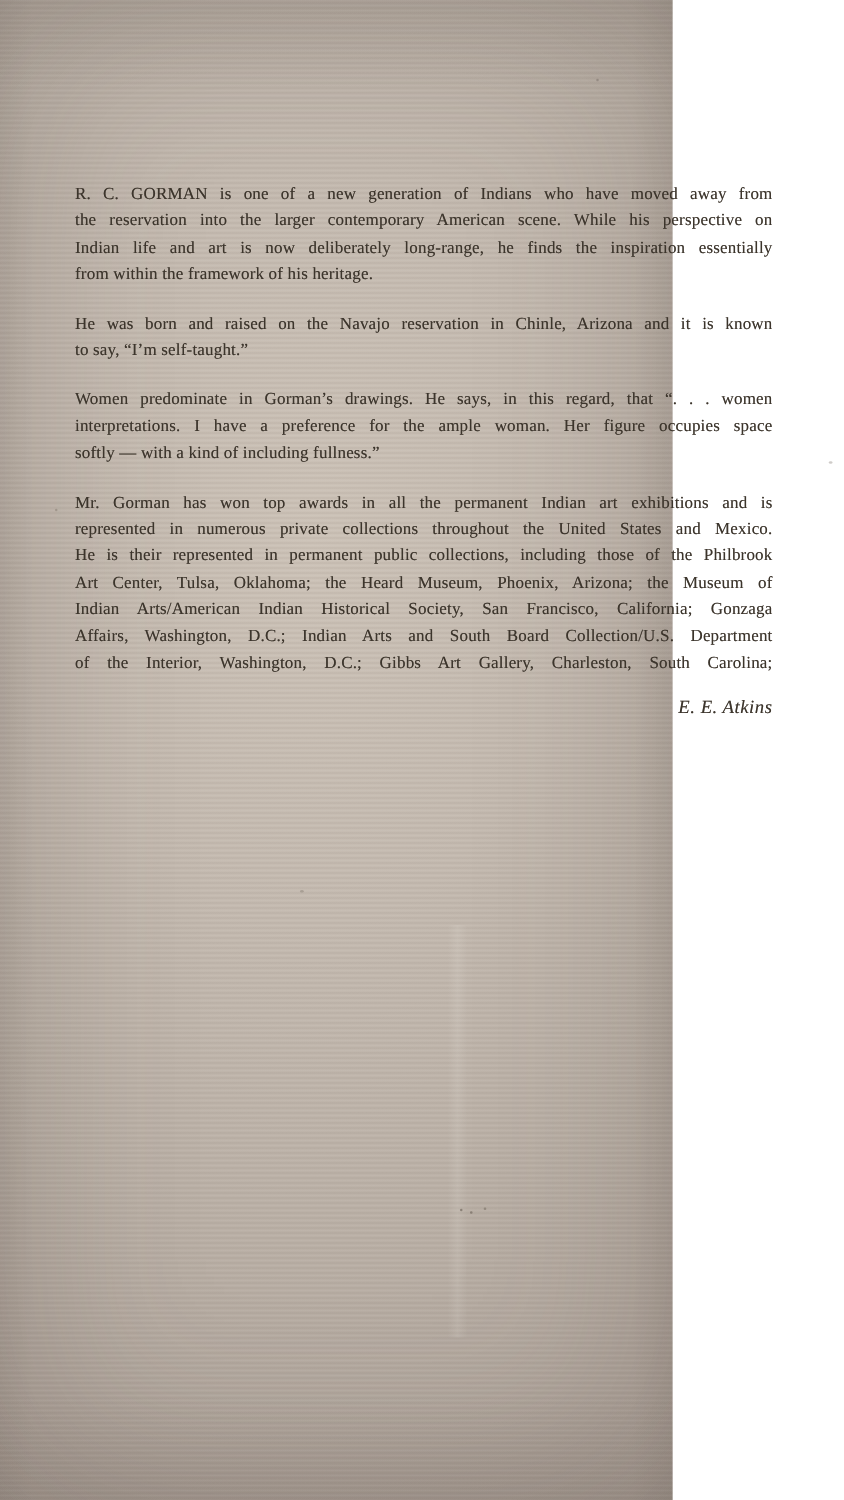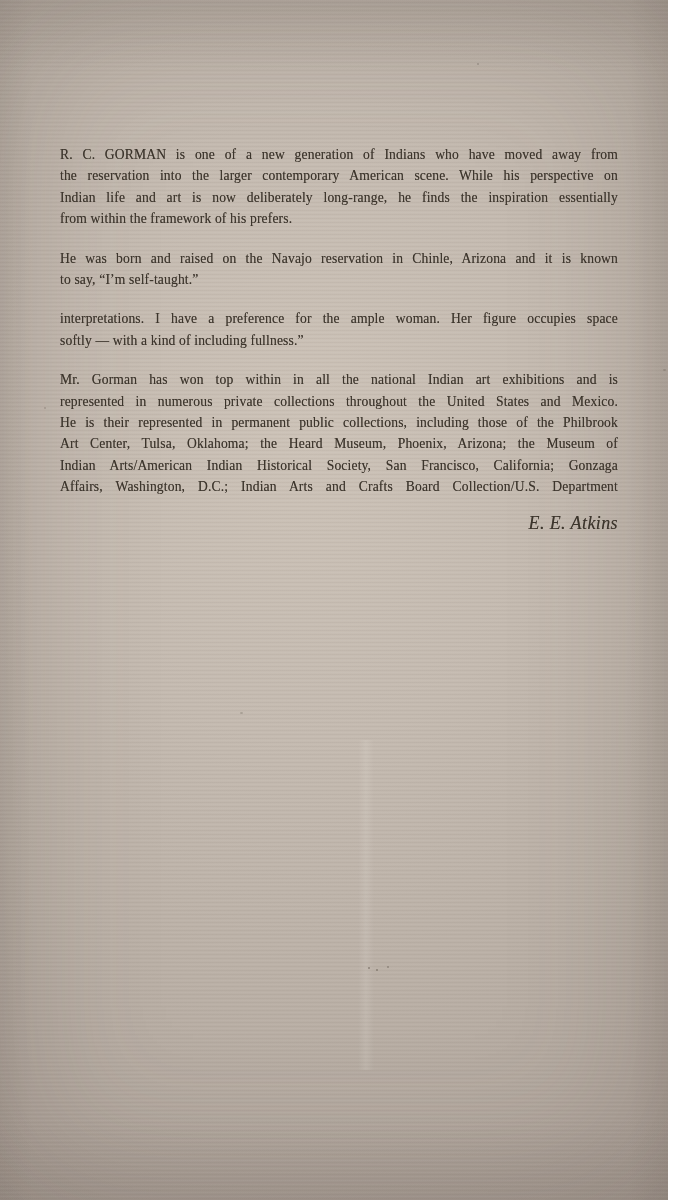--- a/index.html
+++ b/index.html
@@ -5,21 +5,21 @@
   html, body {
     margin: 0;
     padding: 0;
     width: 675px;
     height: 1200px;
     overflow: hidden;
     font-family: "Liberation Serif", "DejaVu Serif", serif;
   }
   .page {
     position: relative;
-    width: 668px;
+    width: 538px;
     height: 1200px;
     background:
       radial-gradient(130% 85% at 46% 36%,
         #ccc2b7 0%, #c4bab0 30%, #bab0a6 55%, #afa49b 78%, #a79c93 100%);
     box-shadow: inset 0 0 140px 25px rgba(74, 63, 55, 0.18);
   }
   
   .paper-texture {
     position: absolute;
     inset: 0;
@@ -64,21 +64,21 @@
   .paragraph:last-child { margin-bottom: 0; }
   .line {
     text-align: justify;
     text-align-last: justify;
   }
   .line.last { text-align-last: left; }
   .signature {
     margin-top: 15px;
     text-align: right;
     font-style: italic;
-    font-size: 18px;
+    font-size: 15px;
     letter-spacing: 0.4px;
   }
   .speck {
     position: absolute;
     border-radius: 50%;
     background: #5f564c;
     pointer-events: none;
   }
 </style>
 </head>
@@ -88,37 +88,39 @@
   <div class="paper-texture"></div>
   <div class="edge-shade"></div>
   <div class="crease"></div>
 
   <div class="text-block">
     <div id="paragraphs">
         <div class="paragraph">
           <div class="line">R. C. GORMAN is one of a new generation of Indians who have moved away from</div>
           <div class="line">the reservation into the larger contemporary American scene. While his perspective on</div>
           <div class="line">Indian life and art is now deliberately long-range, he finds the inspiration essentially</div>
-          <div class="line last">from within the framework of his prefers.</div>
+          <div class="line last">from within the framework of his heritage.</div>
         </div>
         <div class="paragraph">
           <div class="line">He was born and raised on the Navajo reservation in Chinle, Arizona and it is known</div>
           <div class="line last">to say, “I’m self-taught.”</div>
         </div>
         <div class="paragraph">
+          <div class="line">Women predominate in Gorman’s drawings. He says, in this regard, that “. . . women</div>
           <div class="line">interpretations. I have a preference for the ample woman. Her figure occupies space</div>
           <div class="line last">softly — with a kind of including fullness.”</div>
         </div>
         <div class="paragraph">
-          <div class="line">Mr. Gorman has won top within in all the national Indian art exhibitions and is</div>
+          <div class="line">Mr. Gorman has won top awards in all the permanent Indian art exhibitions and is</div>
           <div class="line">represented in numerous private collections throughout the United States and Mexico.</div>
           <div class="line">He is their represented in permanent public collections, including those of the Philbrook</div>
           <div class="line">Art Center, Tulsa, Oklahoma; the Heard Museum, Phoenix, Arizona; the Museum of</div>
           <div class="line">Indian Arts/American Indian Historical Society, San Francisco, California; Gonzaga</div>
-          <div class="line">Affairs, Washington, D.C.; Indian Arts and Crafts Board Collection/U.S. Department</div>
+          <div class="line">Affairs, Washington, D.C.; Indian Arts and South Board Collection/U.S. Department</div>
+          <div class="line">of the Interior, Washington, D.C.; Gibbs Art Gallery, Charleston, South Carolina;</div>
         </div>
       </div>
     <div class="signature">E. E. Atkins</div>
   </div>
 
   <div class="speck" style="left:477px; top:63px;  width:2px;   height:2px;   opacity:0.35;"></div>
   <div class="speck" style="left:663px; top:369px; width:3px;   height:2px;   opacity:0.30;"></div>
   <div class="speck" style="left:44px;  top:407px; width:2px;   height:2px;   opacity:0.30;"></div>
   <div class="speck" style="left:240px; top:712px; width:3px;   height:2px;   opacity:0.28;"></div>
   <div class="speck" style="left:368px; top:967px; width:2px;   height:2px;   opacity:0.55;"></div>

